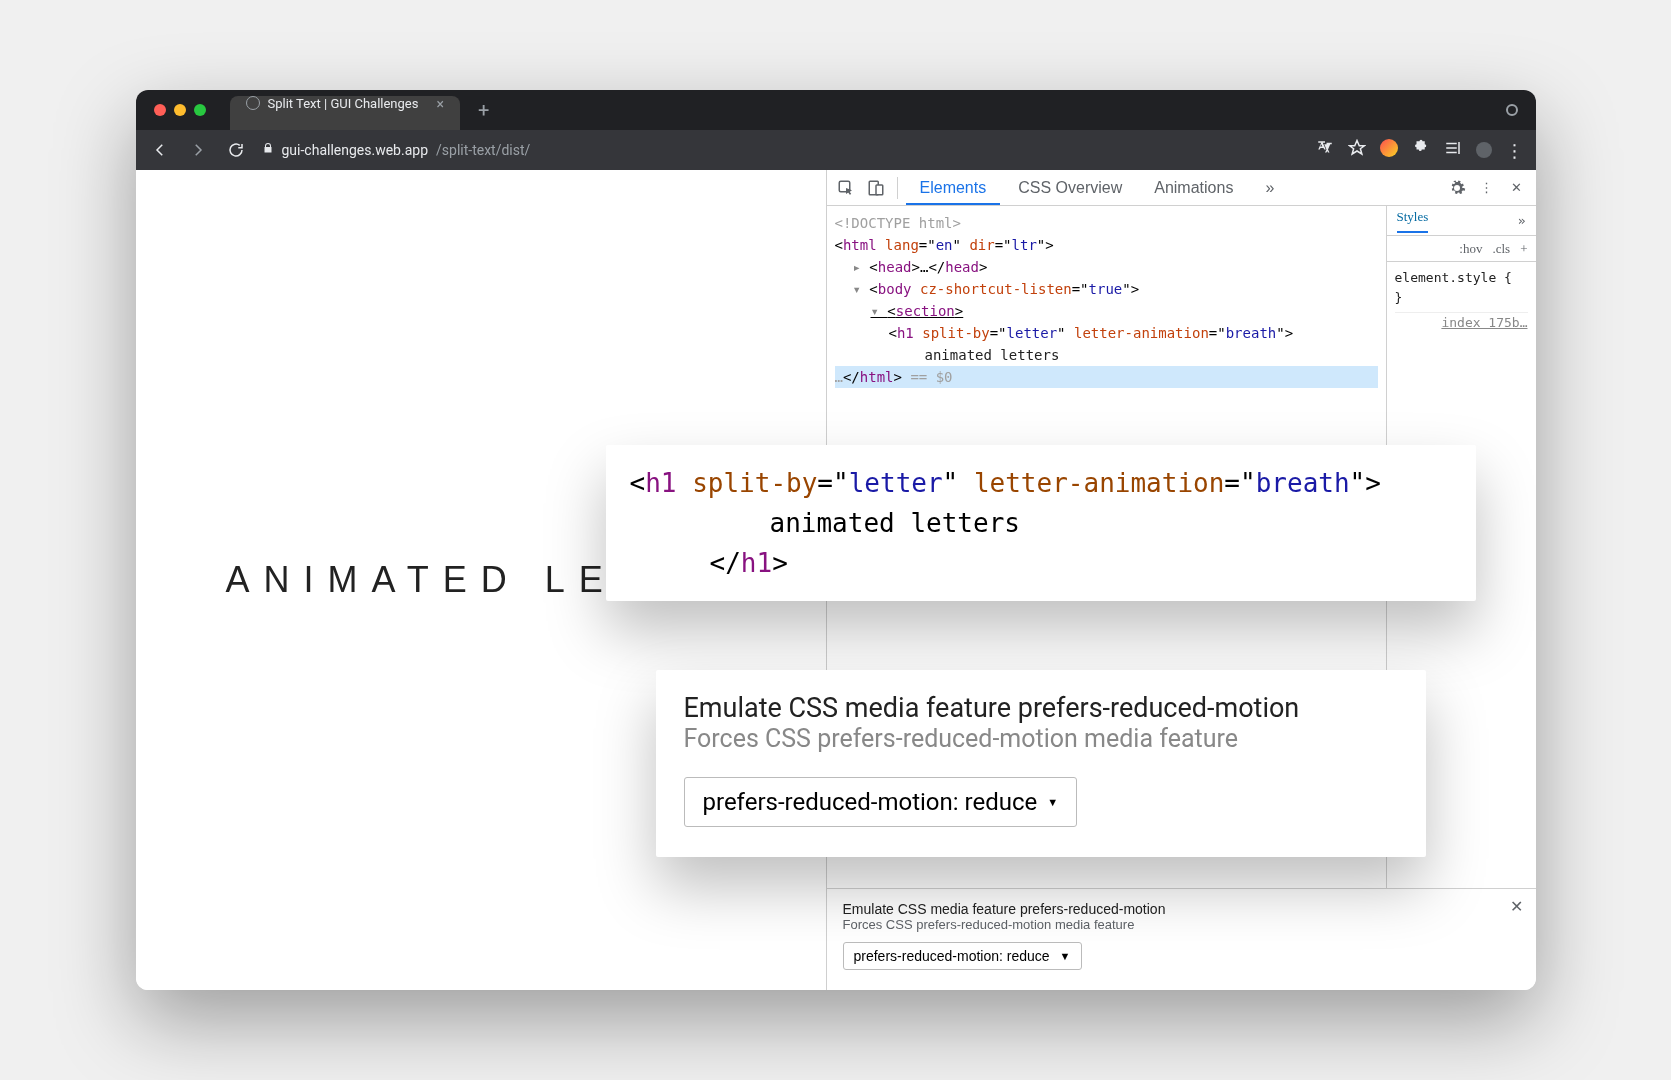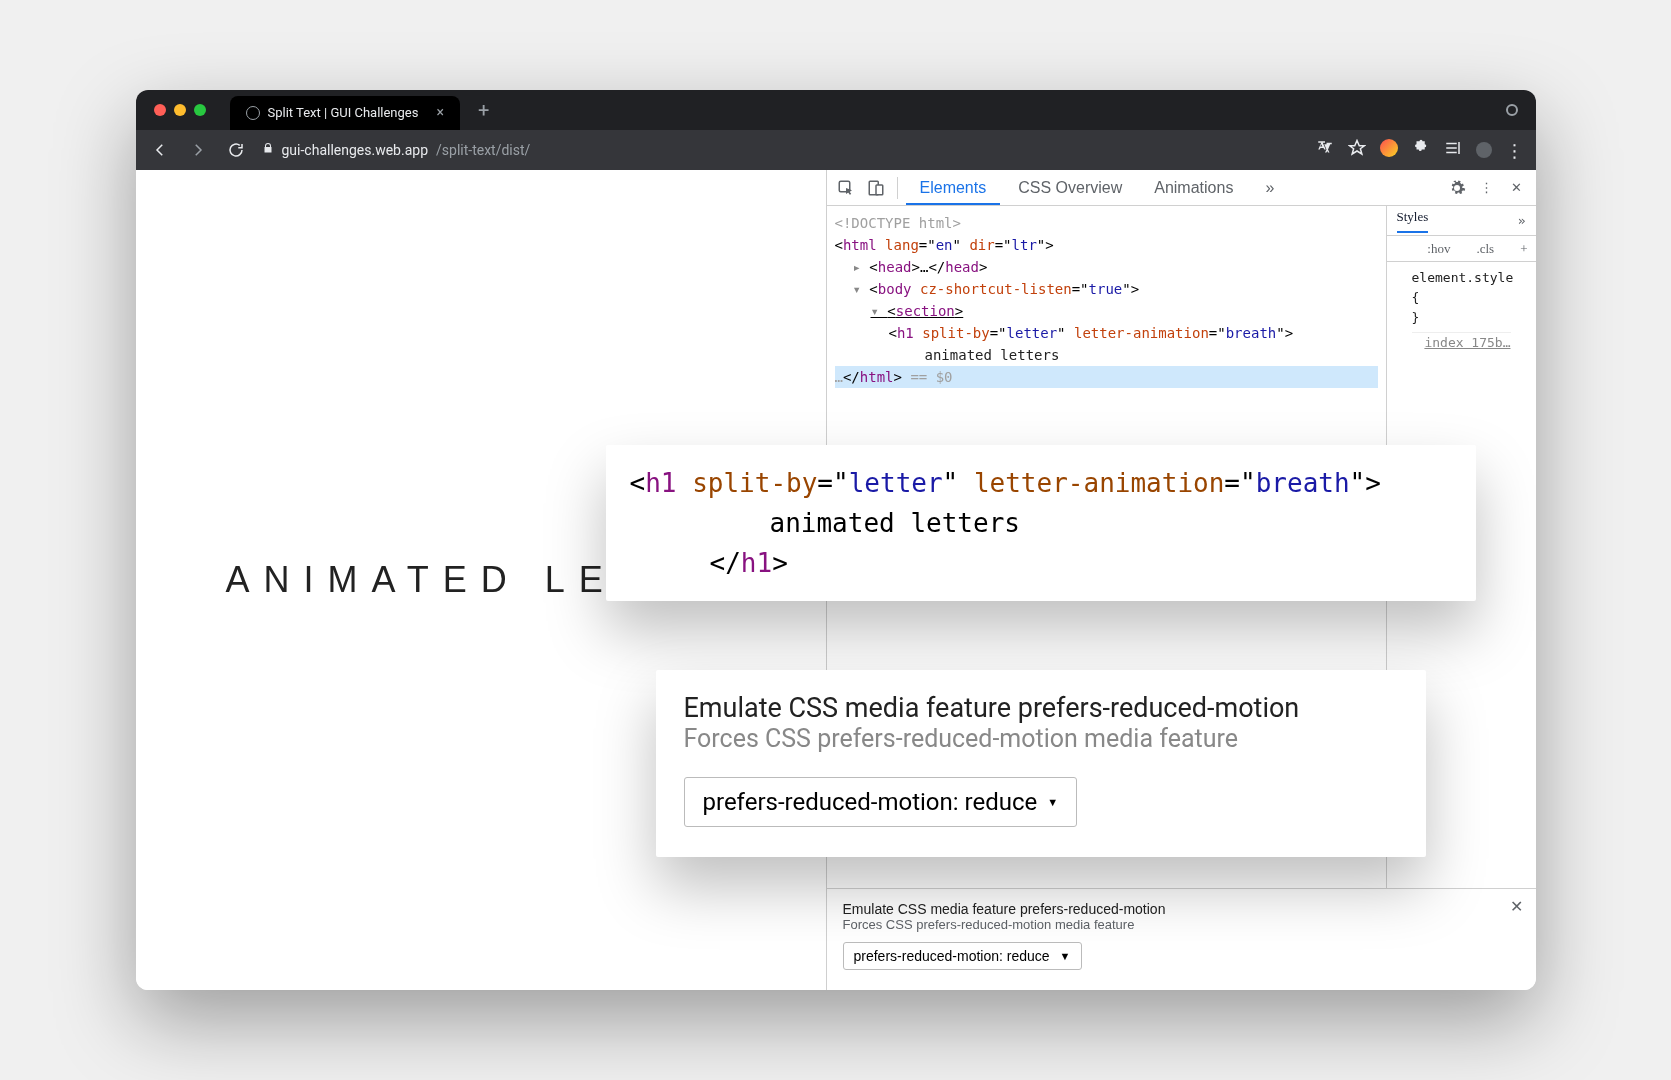--- a/index.html
+++ b/index.html
@@ -30,26 +30,26 @@
     display: flex;
     align-items: center;
     padding: 0 18px;
     gap: 10px;
   }
   .traffic { display:flex; gap:8px; }
   .dot { width:12px; height:12px; border-radius:50%; }
   .dot.red{background:#ff5f57;} .dot.yellow{background:#febc2e;} .dot.green{background:#28c840;}
   .tab {
     margin-left: 14px;
-    background: #000000;
+    background: #404040;
     color:#e8eaed;
     height: 34px;
-    padding: 10px 16px;
-    display:flex;
-    align-items:flex-end;
+    padding: 0 16px;
+    display:flex;
+    align-items:flex-start;
     border-radius: 8px 8px 0 0;
     gap:8px;
     font-size:13px;
     align-self:flex-end;
   }
   .tab .globe { width:14px; height:14px; border-radius:50%; border:1.5px solid #9aa0a6; position:relative;}
   .tab .x { margin-left:10px; color:#9aa0a6; font-size:14px;}
   .newtab { color:#9aa0a6; font-size:20px; margin-left:8px;}
   .toolbar {
     height: 40px;
@@ -125,23 +125,23 @@
   .styles {
     width:150px;
     border-left:1px solid #d0d0d0;
     font-family: Menlo, Consolas, monospace;
     font-size:13px;
     overflow:hidden;
   }
   .styles-hdr {
     height:30px; display:flex; align-items:center; padding:0 10px; border-bottom:1px solid #d0d0d0;
   }
-  .styles-hdr .st-tab { color:#0f172a; border-bottom:2px solid #1a73e8; padding-bottom:6px; font-family:-apple-system;}
-  .styles-sub { height:26px; border-bottom:1px solid #d0d0d0; display:flex; align-items:center; justify-content:flex-end; gap:26px; padding:0 8px; color:#5f6368; font-family:-apple-system;}
-  .styles-body { padding:6px 25px; color:#222; line-height:20px;}
+  .styles-hdr .st-tab { color:#0369a1; border-bottom:2px solid #1a73e8; padding-bottom:6px; font-family:-apple-system;}
+  .styles-sub { height:26px; border-bottom:1px solid #d0d0d0; display:flex; align-items:center; justify-content:flex-end; gap:10px; padding:0 8px; color:#5f6368; font-family:-apple-system;}
+  .styles-body { padding:6px 8px; color:#222; line-height:20px;}
   .prop{color:#c80000;} .valv{color:#222;}
   .rendering-panel {
     border-top:1px solid #d0d0d0;
     padding:12px 16px 20px;
     position:relative;
   }
   .rendering-panel .title { font-size:14px; color:#222; }
   .rendering-panel .sub { font-size:13px; color:#5f6368; margin-bottom:10px;}
   .select {
     display:inline-flex; align-items:center;

